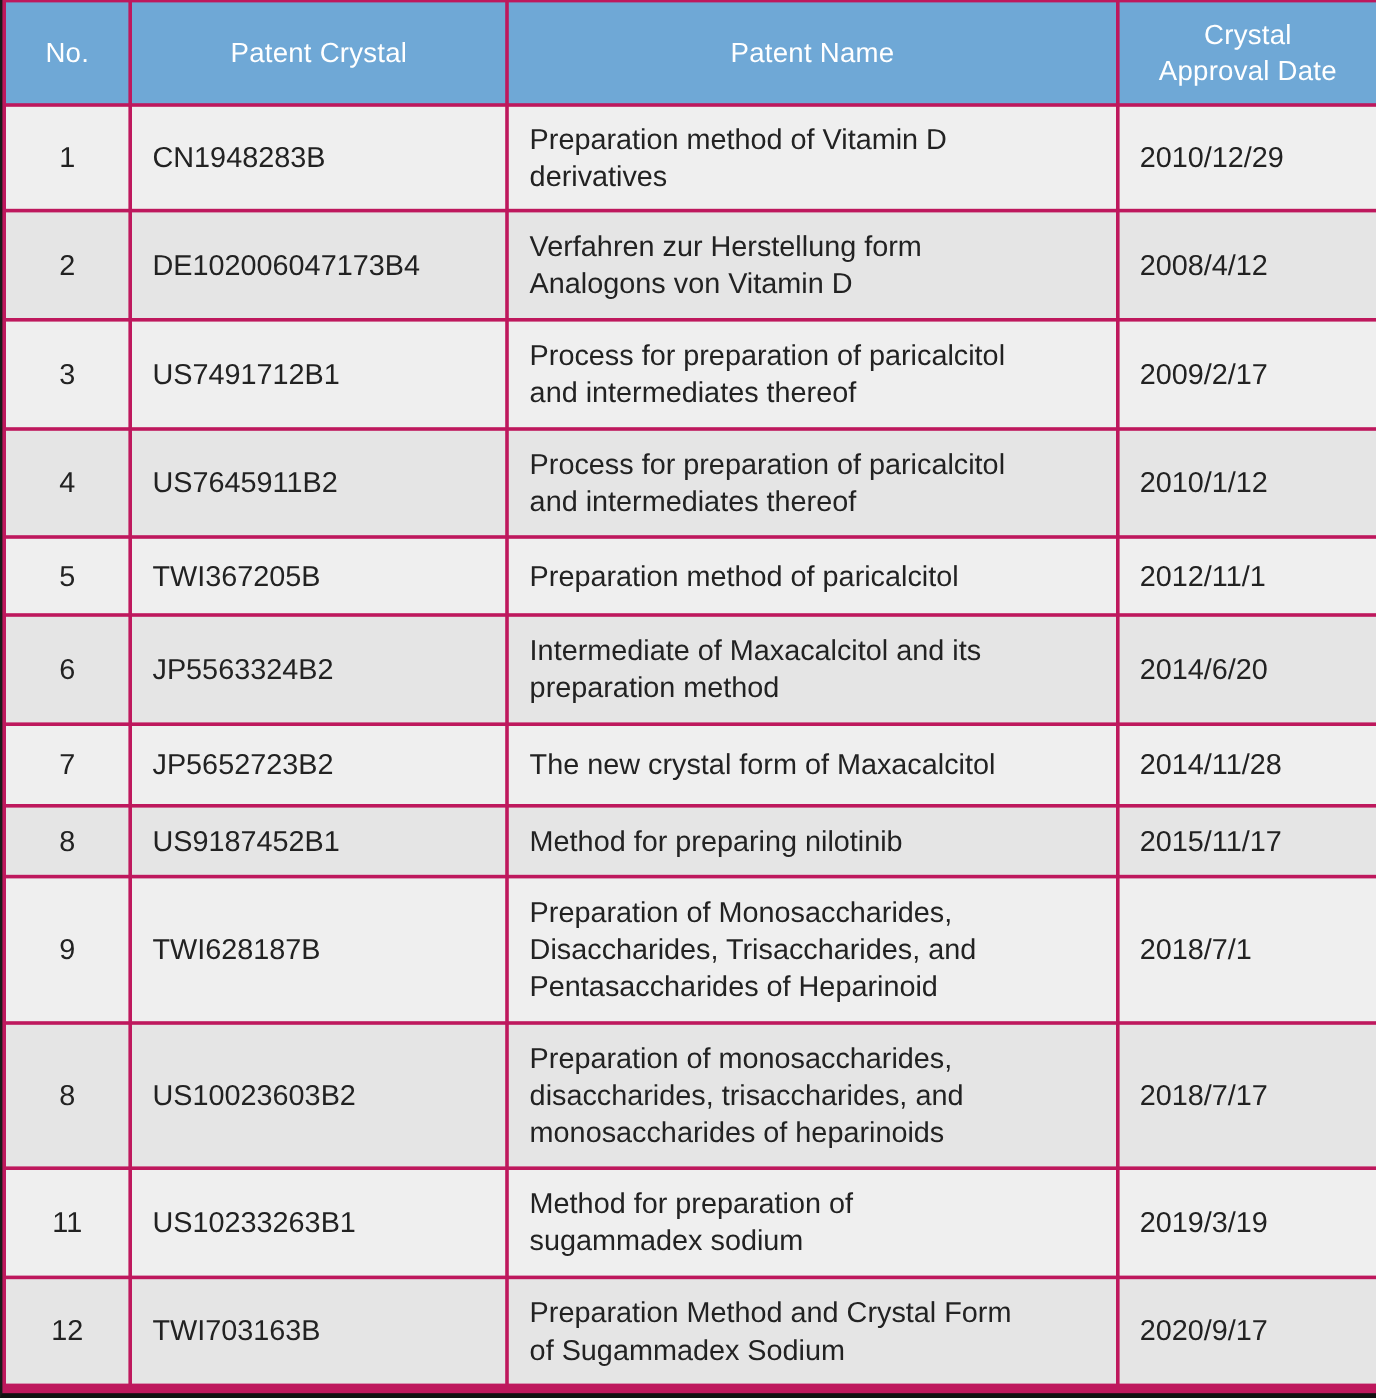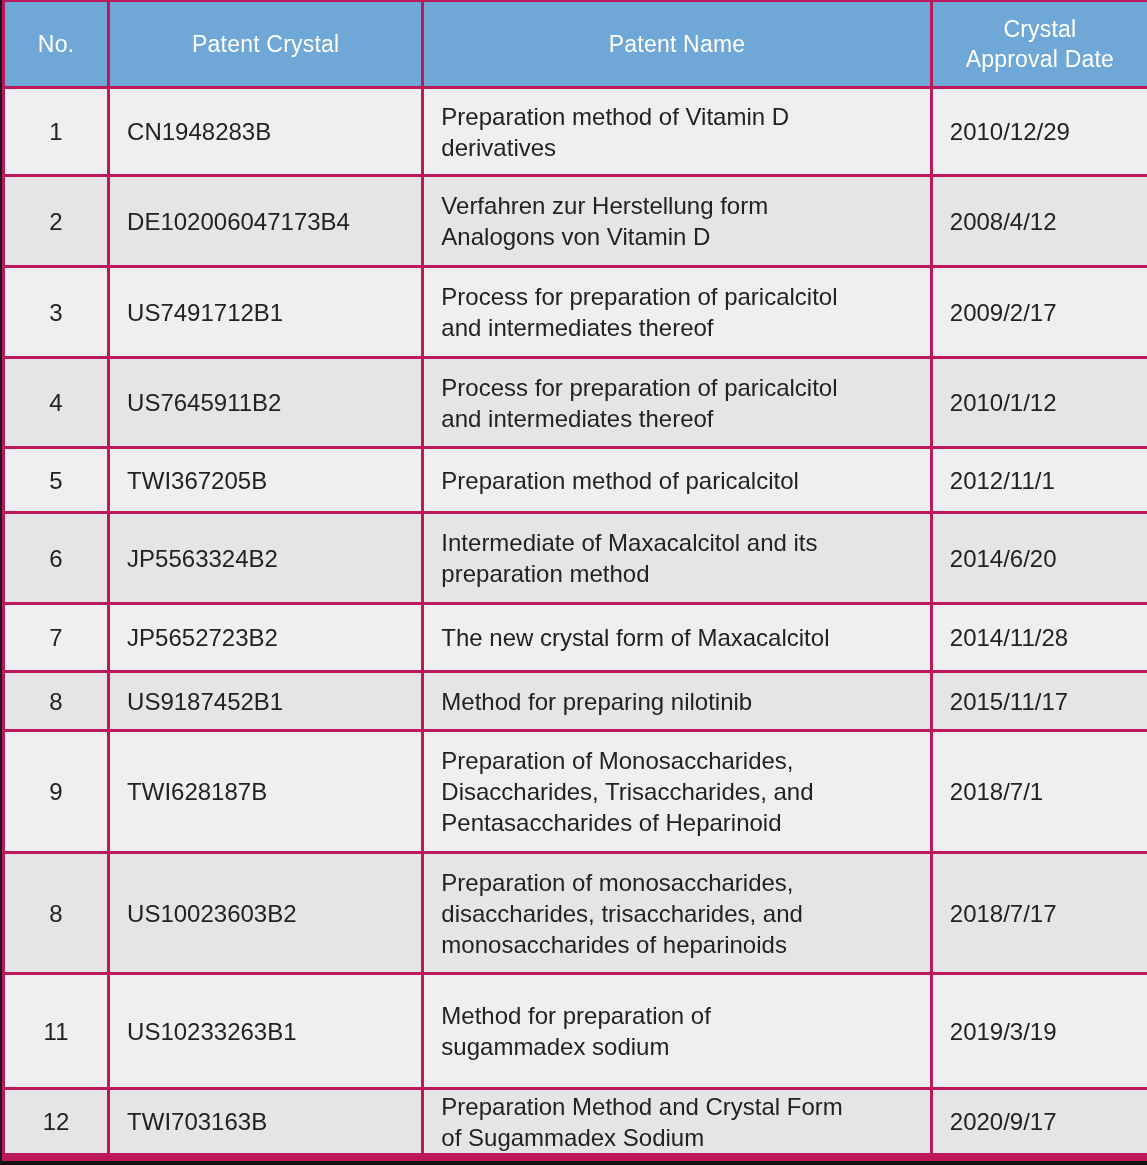--- a/index.html
+++ b/index.html
@@ -167,30 +167,30 @@
         <tr class="even" style="height: 118px;">
           <td class="c-no">8</td>
           <td class="c-num">US10023603B2</td>
           <td class="c-name">
             <div>Preparation of monosaccharides,</div>
             <div>disaccharides, trisaccharides, and</div>
             <div>monosaccharides of heparinoids</div>
           </td>
           <td class="c-date">2018/7/17</td>
         </tr>
-        <tr class="odd" style="height: 112px;">
+        <tr class="odd" style="height: 88px;">
           <td class="c-no">11</td>
           <td class="c-num">US10233263B1</td>
           <td class="c-name">
             <div>Method for preparation of</div>
             <div>sugammadex sodium</div>
           </td>
           <td class="c-date">2019/3/19</td>
         </tr>
-        <tr class="even" style="height: 63px;">
+        <tr class="even" style="height: 87px;">
           <td class="c-no">12</td>
           <td class="c-num">TWI703163B</td>
           <td class="c-name">
             <div>Preparation Method and Crystal Form</div>
             <div>of Sugammadex Sodium</div>
           </td>
           <td class="c-date">2020/9/17</td>
         </tr>
       </tbody>
   </table>

